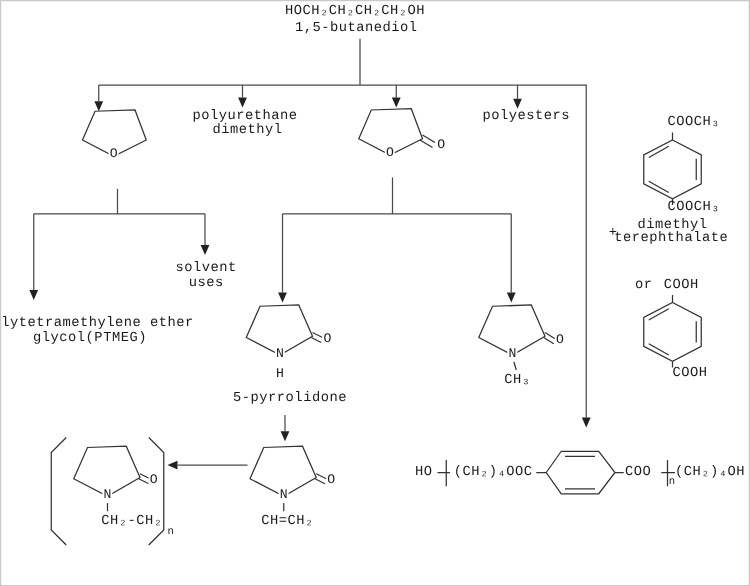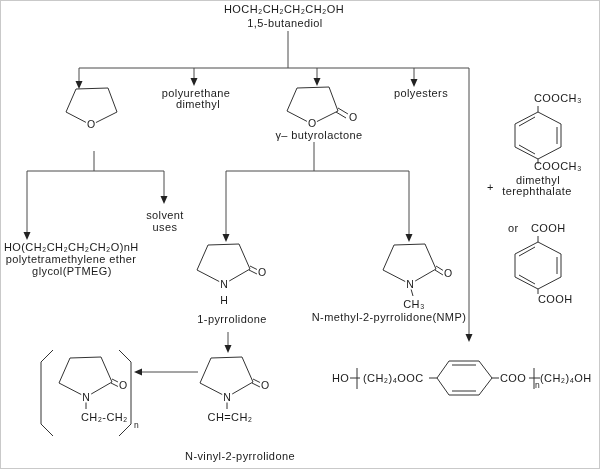--- a/index.html
+++ b/index.html
@@ -1,18 +1,18 @@
 <!DOCTYPE html>
 <html><head>
 <meta charset="utf-8">
 <style>
   html,body{margin:0;padding:0;background:#fff;}
   .canvas{
     position:relative;width:600px;height:469px;background:#fff;
-    font-family:Liberation Sans, sans-serif;color:#1b1b1b;
+    font-family:Liberation Mono, monospace;color:#1b1b1b;
     box-sizing:border-box;border:1px solid #c9c9c9;overflow:hidden;
   }
   .canvas svg{position:absolute;left:0;top:0;}
   .lbl{position:absolute;font-size:11px;line-height:12px;white-space:nowrap;letter-spacing:.4px;}
   .c{transform:translateX(-50%);text-align:center;}
   .atom{position:absolute;transform:translate(-50%,-50%);background:#fff;
         padding:0 1px;font-size:10.5px;line-height:11px;white-space:nowrap;}
   .small{font-size:8.5px;line-height:9px;}
 </style>
 </head>
@@ -92,53 +92,49 @@
       </g>
     </g>
   </svg>
 
   <div class="lbl c" style="left:283px;top:2px">HOCH₂CH₂CH₂CH₂OH</div>
   <div class="lbl c" style="left:284px;top:16px">1,5-butanediol</div>
 
   <div class="atom" style="left:90px;top:123px">O</div>
   <div class="lbl c" style="left:195px;top:86px">polyurethane</div>
   <div class="lbl c" style="left:197px;top:97px">dimethyl</div>
-  <div class="lbl c" style="left:318px;top:128px">γ– butyrolactone</div>
   <div class="atom" style="left:311px;top:122px">O</div>
   <div class="atom" style="left:352px;top:116px">O</div>
   <div class="lbl c" style="left:420px;top:86px">polyesters</div>
 
-  <div class="lbl" style="left:3px;top:240px">HO(CH₂CH₂CH₂CH₂O)nH</div>
   <div class="lbl c" style="left:70px;top:252px">polytetramethylene ether</div>
   <div class="lbl c" style="left:71px;top:264px">glycol(PTMEG)</div>
   <div class="lbl c" style="left:164px;top:208px">solvent</div>
   <div class="lbl c" style="left:164px;top:220px">uses</div>
 
   <div class="atom" style="left:223px;top:283px">N</div>
   <div class="atom" style="left:223px;top:299px">H</div>
   <div class="atom" style="left:261px;top:271px">O</div>
-  <div class="lbl c" style="left:231px;top:312px">1-pyrrolidone</div>
+  <div class="lbl c" style="left:231px;top:312px">5-pyrrolidone</div>
   <div class="atom" style="left:409px;top:283px">N</div>
   <div class="lbl c" style="left:413px;top:297px">CH₃</div>
   <div class="atom" style="left:447px;top:272px">O</div>
-  <div class="lbl c" style="left:388px;top:310px">N-methyl-2-pyrrolidone(NMP)</div>
 
   <div class="lbl" style="left:533px;top:91px">COOCH₃</div>
   <div class="lbl" style="left:533px;top:159px">COOCH₃</div>
   <div class="lbl c" style="left:537px;top:173px">dimethyl</div>
   <div class="lbl c" style="left:536px;top:184px">terephthalate</div>
   <div class="lbl" style="left:486px;top:180px">+</div>
   <div class="lbl" style="left:507px;top:221px">or</div>
   <div class="lbl" style="left:530px;top:221px">COOH</div>
   <div class="lbl" style="left:537px;top:292px">COOH</div>
 
   <div class="atom" style="left:226px;top:396px">N</div>
   <div class="atom" style="left:264px;top:384px">O</div>
   <div class="lbl c" style="left:229px;top:410px">CH=CH₂</div>
-  <div class="lbl c" style="left:239px;top:449px">N-vinyl-2-pyrrolidone</div>
   <div class="atom" style="left:85px;top:396px">N</div>
   <div class="atom" style="left:122px;top:384px">O</div>
   <div class="lbl" style="left:80px;top:410px">CH₂-CH₂</div>
   <div class="lbl small" style="left:133px;top:420px">n</div>
 
   <div class="lbl" style="left:331px;top:371px">HO</div>
   <div class="lbl" style="left:362px;top:371px">(CH₂)₄OOC</div>
   <div class="lbl" style="left:499px;top:371px">COO</div>
   <div class="lbl small" style="left:534px;top:380px">n</div>
   <div class="lbl" style="left:539px;top:371px">(CH₂)₄OH</div>

